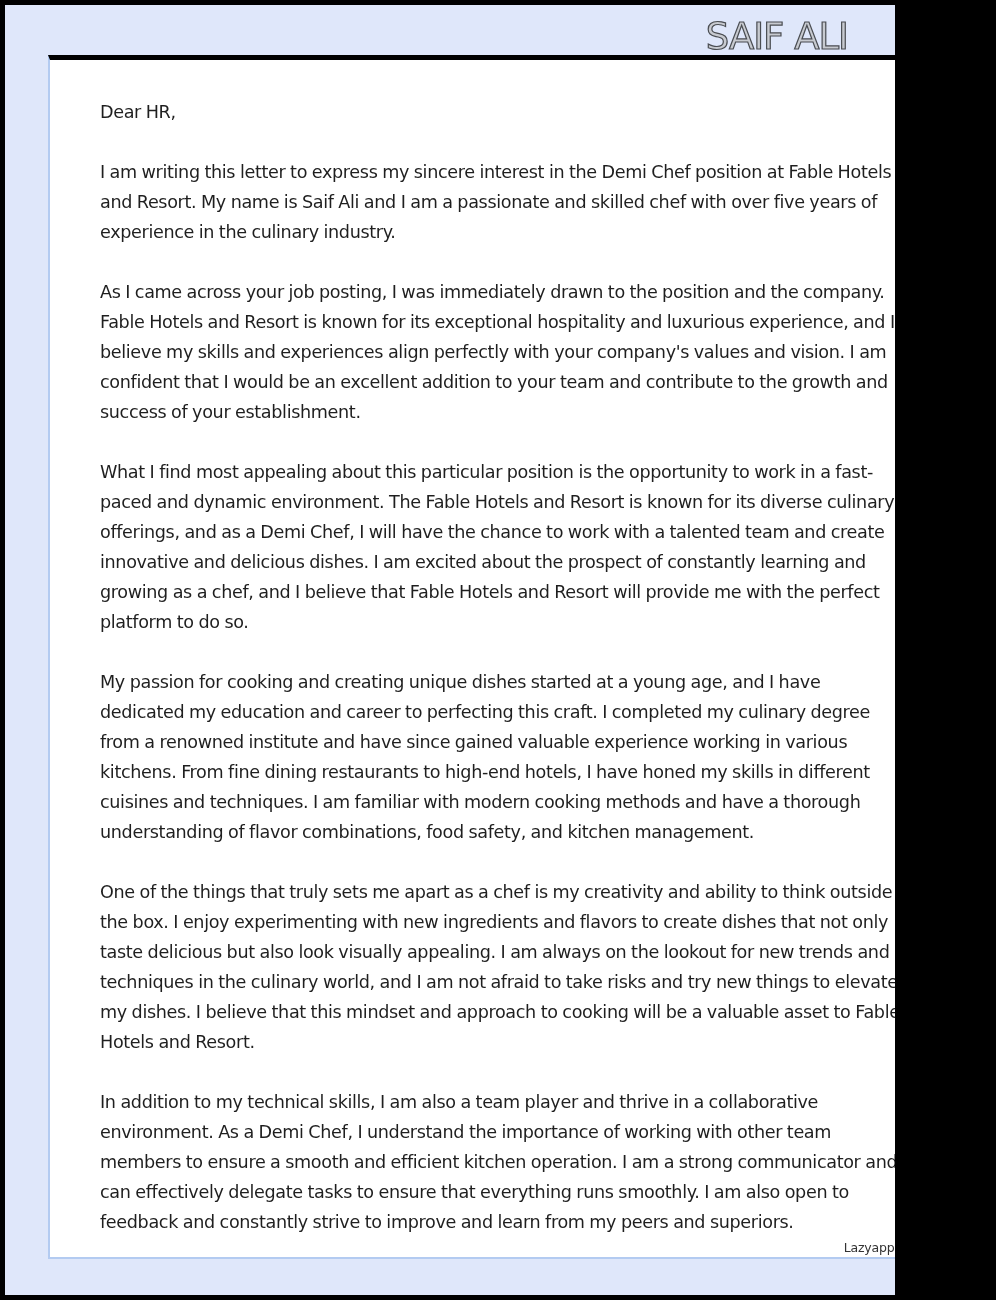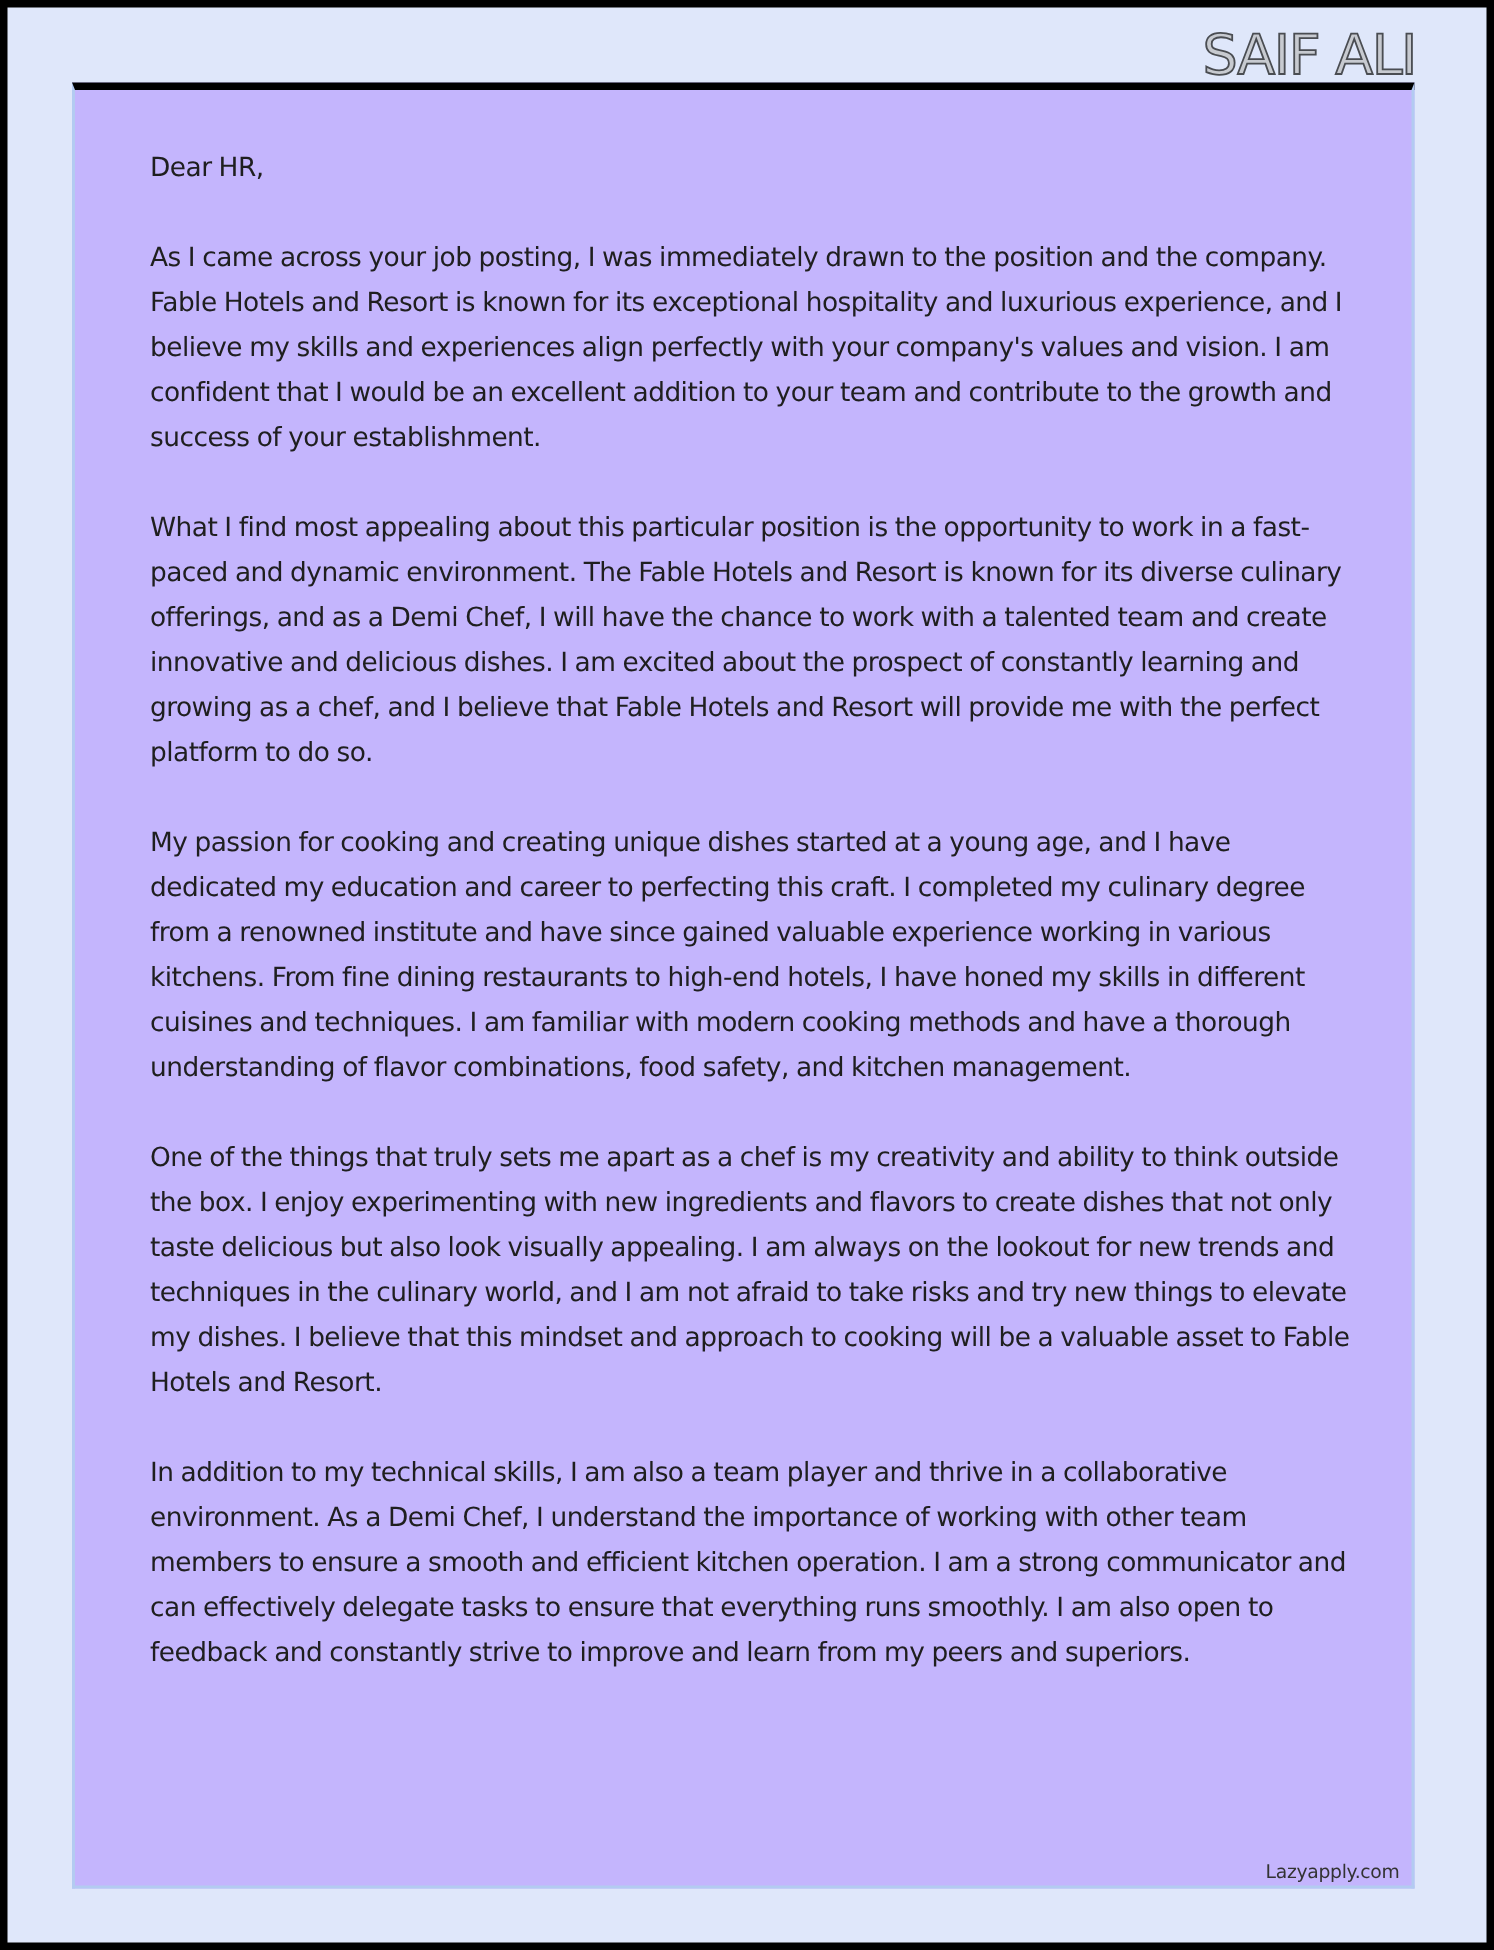--- a/index.html
+++ b/index.html
@@ -10,21 +10,21 @@
     width: 996px;
     height: 1300px;
     overflow: hidden;
     background: #000000;
     position: relative;
   }
   .frame {
     position: absolute;
     left: 5px;
     top: 5px;
-    width: 986px;
+    width: 890px;
     height: 1290px;
     background: #dfe7fa;
     overflow: hidden;
   }
   .header-name {
     position: absolute;
     right: 47px;
     top: 10px;
     font-family: "DejaVu Sans", sans-serif;
     font-size: 37px;
@@ -33,21 +33,21 @@
     color: #c7cad0;
     -webkit-text-stroke: 1.2px #4a4d52;
     font-weight: normal;
   }
   .card {
     position: absolute;
     left: 43px;
     top: 50px;
     width: 895px;
     height: 1204px;
-    background: #c4b5fd;
+    background: #ffffff;
     border-top: 5px solid #000000;
     border-left: 2px solid #b3cbf1;
     border-right: 2px solid #b3cbf1;
     border-bottom: 2px solid #b3cbf1;
     box-sizing: border-box;
     overflow: visible;
   }
   .letter {
     position: absolute;
     left: 50px;
@@ -76,20 +76,21 @@
 </style>
 </head>
 <body>
 
 <div class="frame">
   <div class="header-name">SAIF ALI</div>
 
   <div class="card">
     <div class="letter">
       <p>Dear HR,</p>
+      <p>I am writing this letter to express my sincere interest in the Demi Chef position at Fable Hotels and Resort. My name is Saif Ali and I am a passionate and skilled chef with over five years of experience in the culinary industry.</p>
       <p>As I came across your job posting, I was immediately drawn to the position and the company. Fable Hotels and Resort is known for its exceptional hospitality and luxurious experience, and I believe my skills and experiences align perfectly with your company's values and vision. I am confident that I would be an excellent addition to your team and contribute to the growth and success of your establishment.</p>
       <p>What I find most appealing about this particular position is the opportunity to work in a fast-paced and dynamic environment. The Fable Hotels and Resort is known for its diverse culinary offerings, and as a Demi Chef, I will have the chance to work with a talented team and create innovative and delicious dishes. I am excited about the prospect of constantly learning and growing as a chef, and I believe that Fable Hotels and Resort will provide me with the perfect platform to do so.</p>
       <p>My passion for cooking and creating unique dishes started at a young age, and I have dedicated my education and career to perfecting this craft. I completed my culinary degree from a renowned institute and have since gained valuable experience working in various kitchens. From fine dining restaurants to high-end hotels, I have honed my skills in different cuisines and techniques. I am familiar with modern cooking methods and have a thorough understanding of flavor combinations, food safety, and kitchen management.</p>
       <p>One of the things that truly sets me apart as a chef is my creativity and ability to think outside the box. I enjoy experimenting with new ingredients and flavors to create dishes that not only taste delicious but also look visually appealing. I am always on the lookout for new trends and techniques in the culinary world, and I am not afraid to take risks and try new things to elevate my dishes. I believe that this mindset and approach to cooking will be a valuable asset to Fable Hotels and Resort.</p>
       <p>In addition to my technical skills, I am also a team player and thrive in a collaborative environment. As a Demi Chef, I understand the importance of working with other team members to ensure a smooth and efficient kitchen operation. I am a strong communicator and can effectively delegate tasks to ensure that everything runs smoothly. I am also open to feedback and constantly strive to improve and learn from my peers and superiors.</p>
     </div>
     <div class="footer-brand">Lazyapply.com</div>
   </div>
 </div>
 

